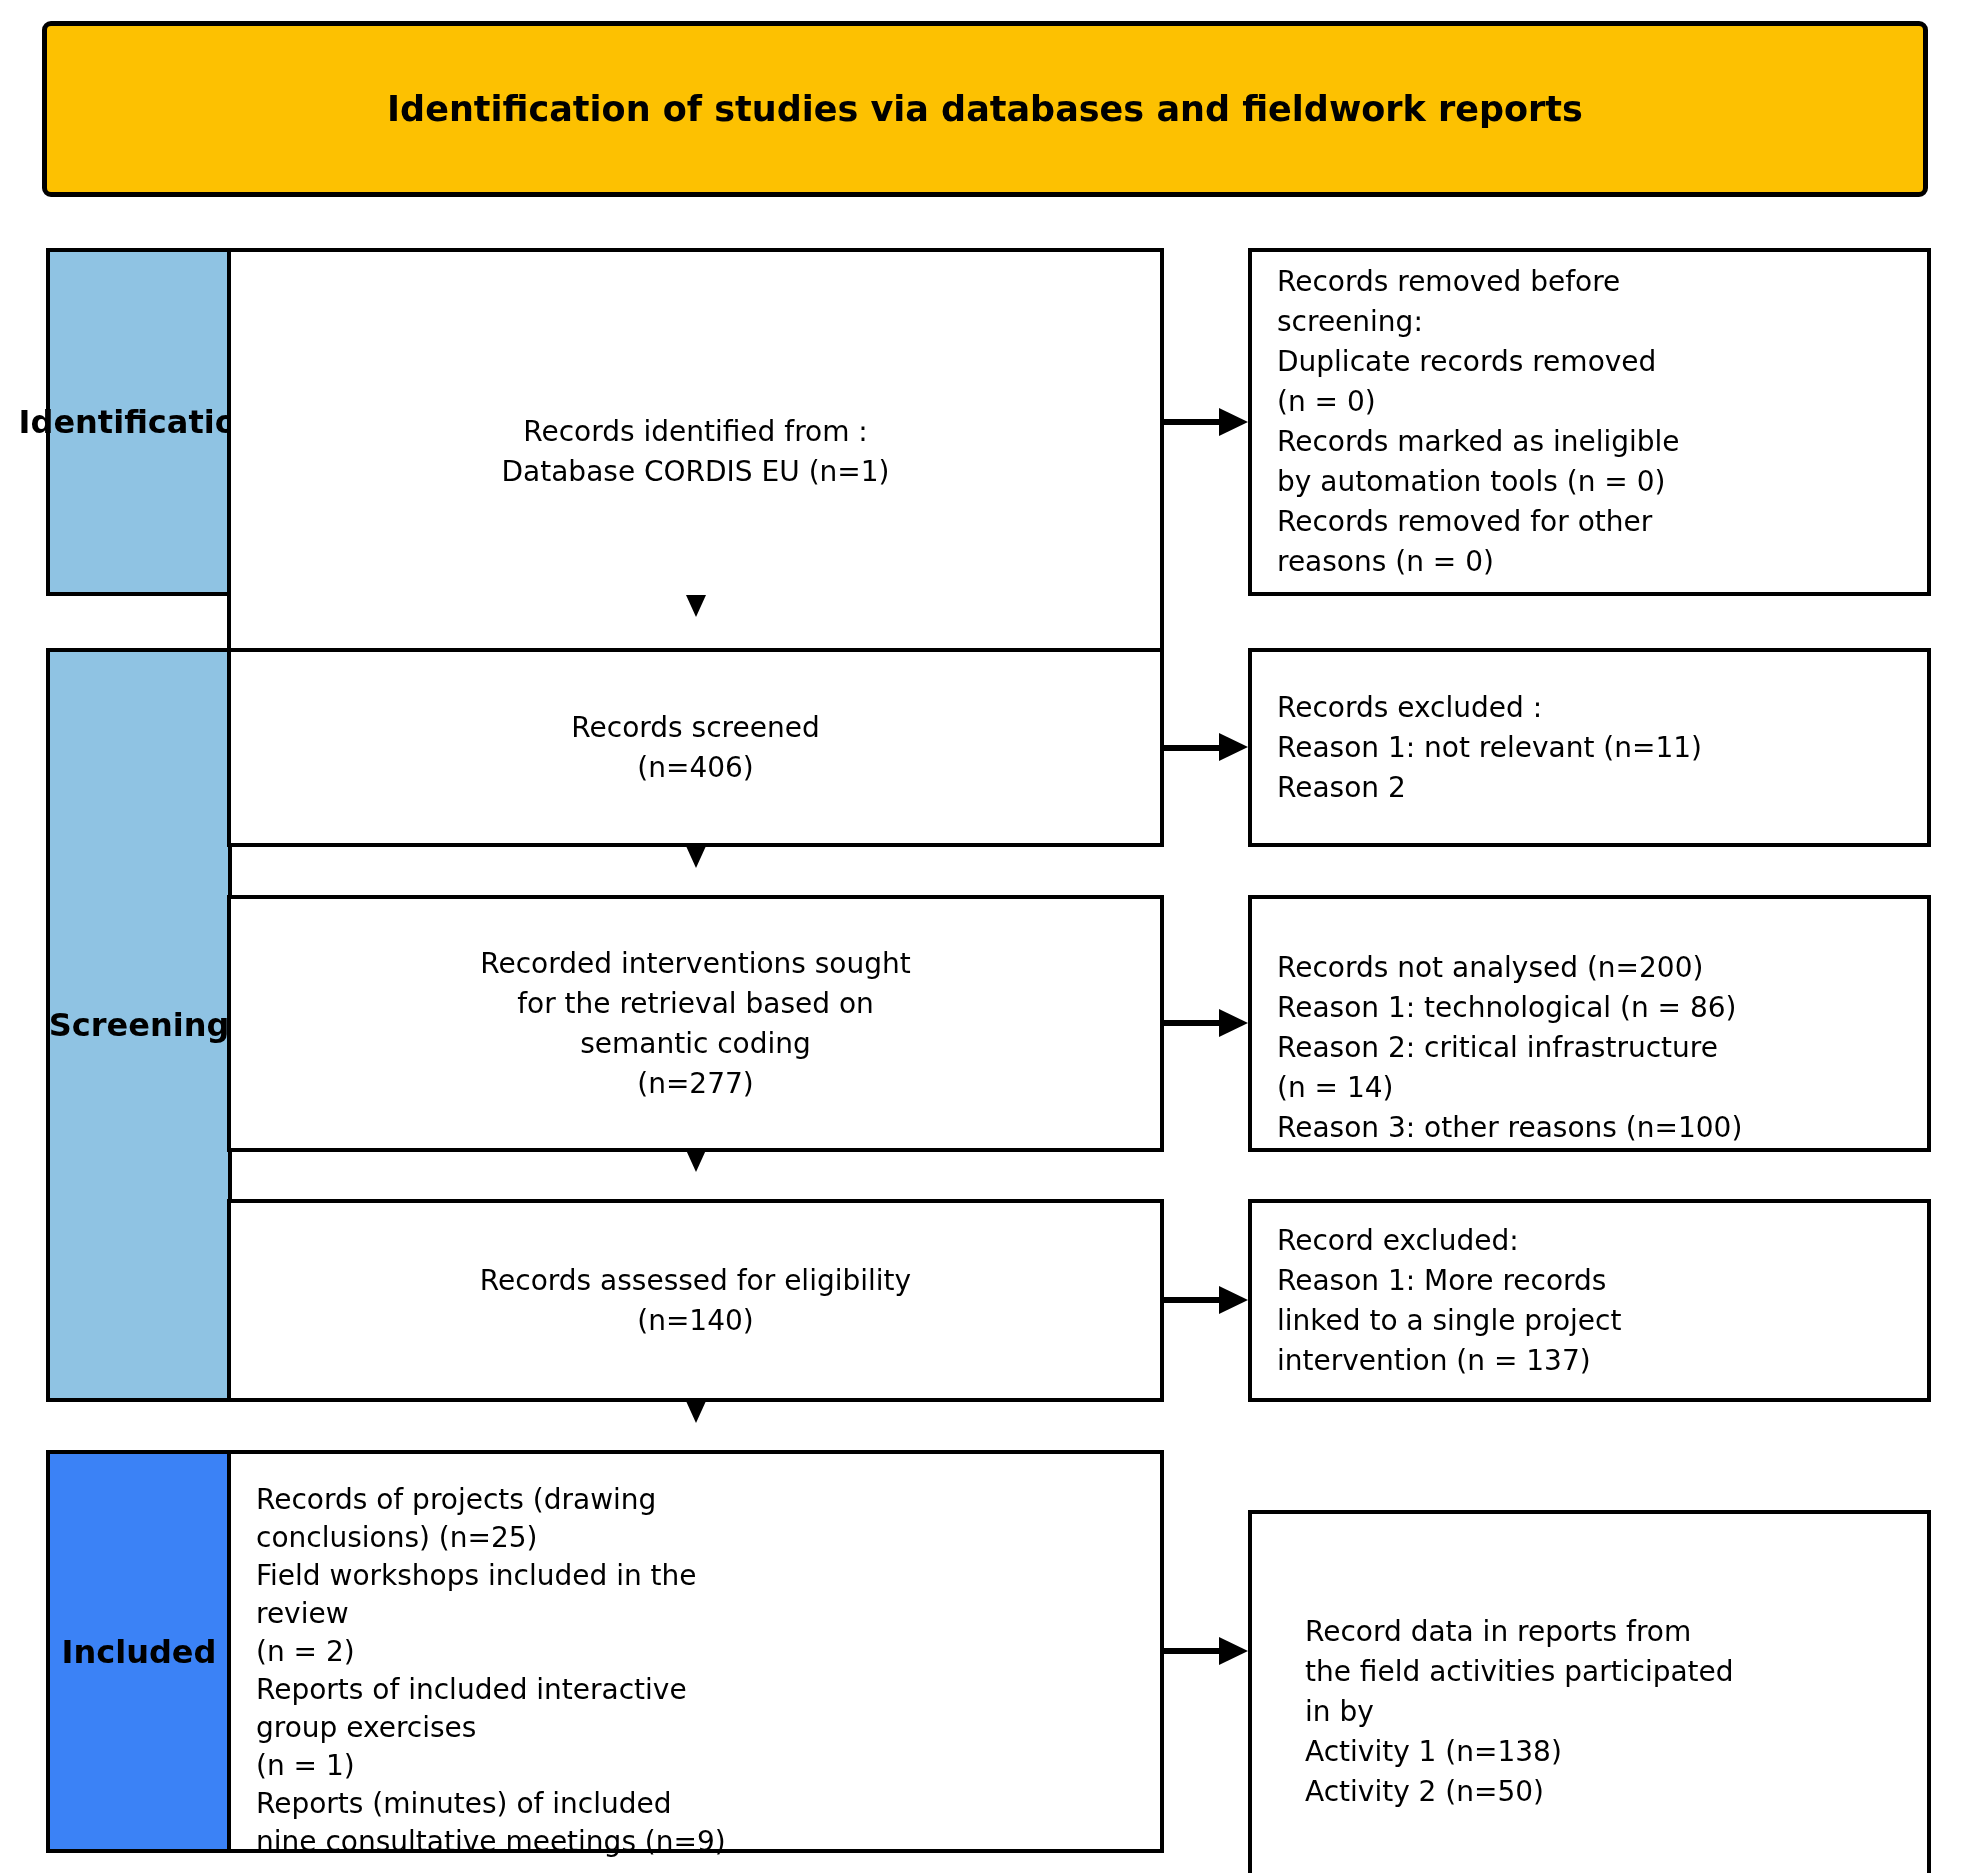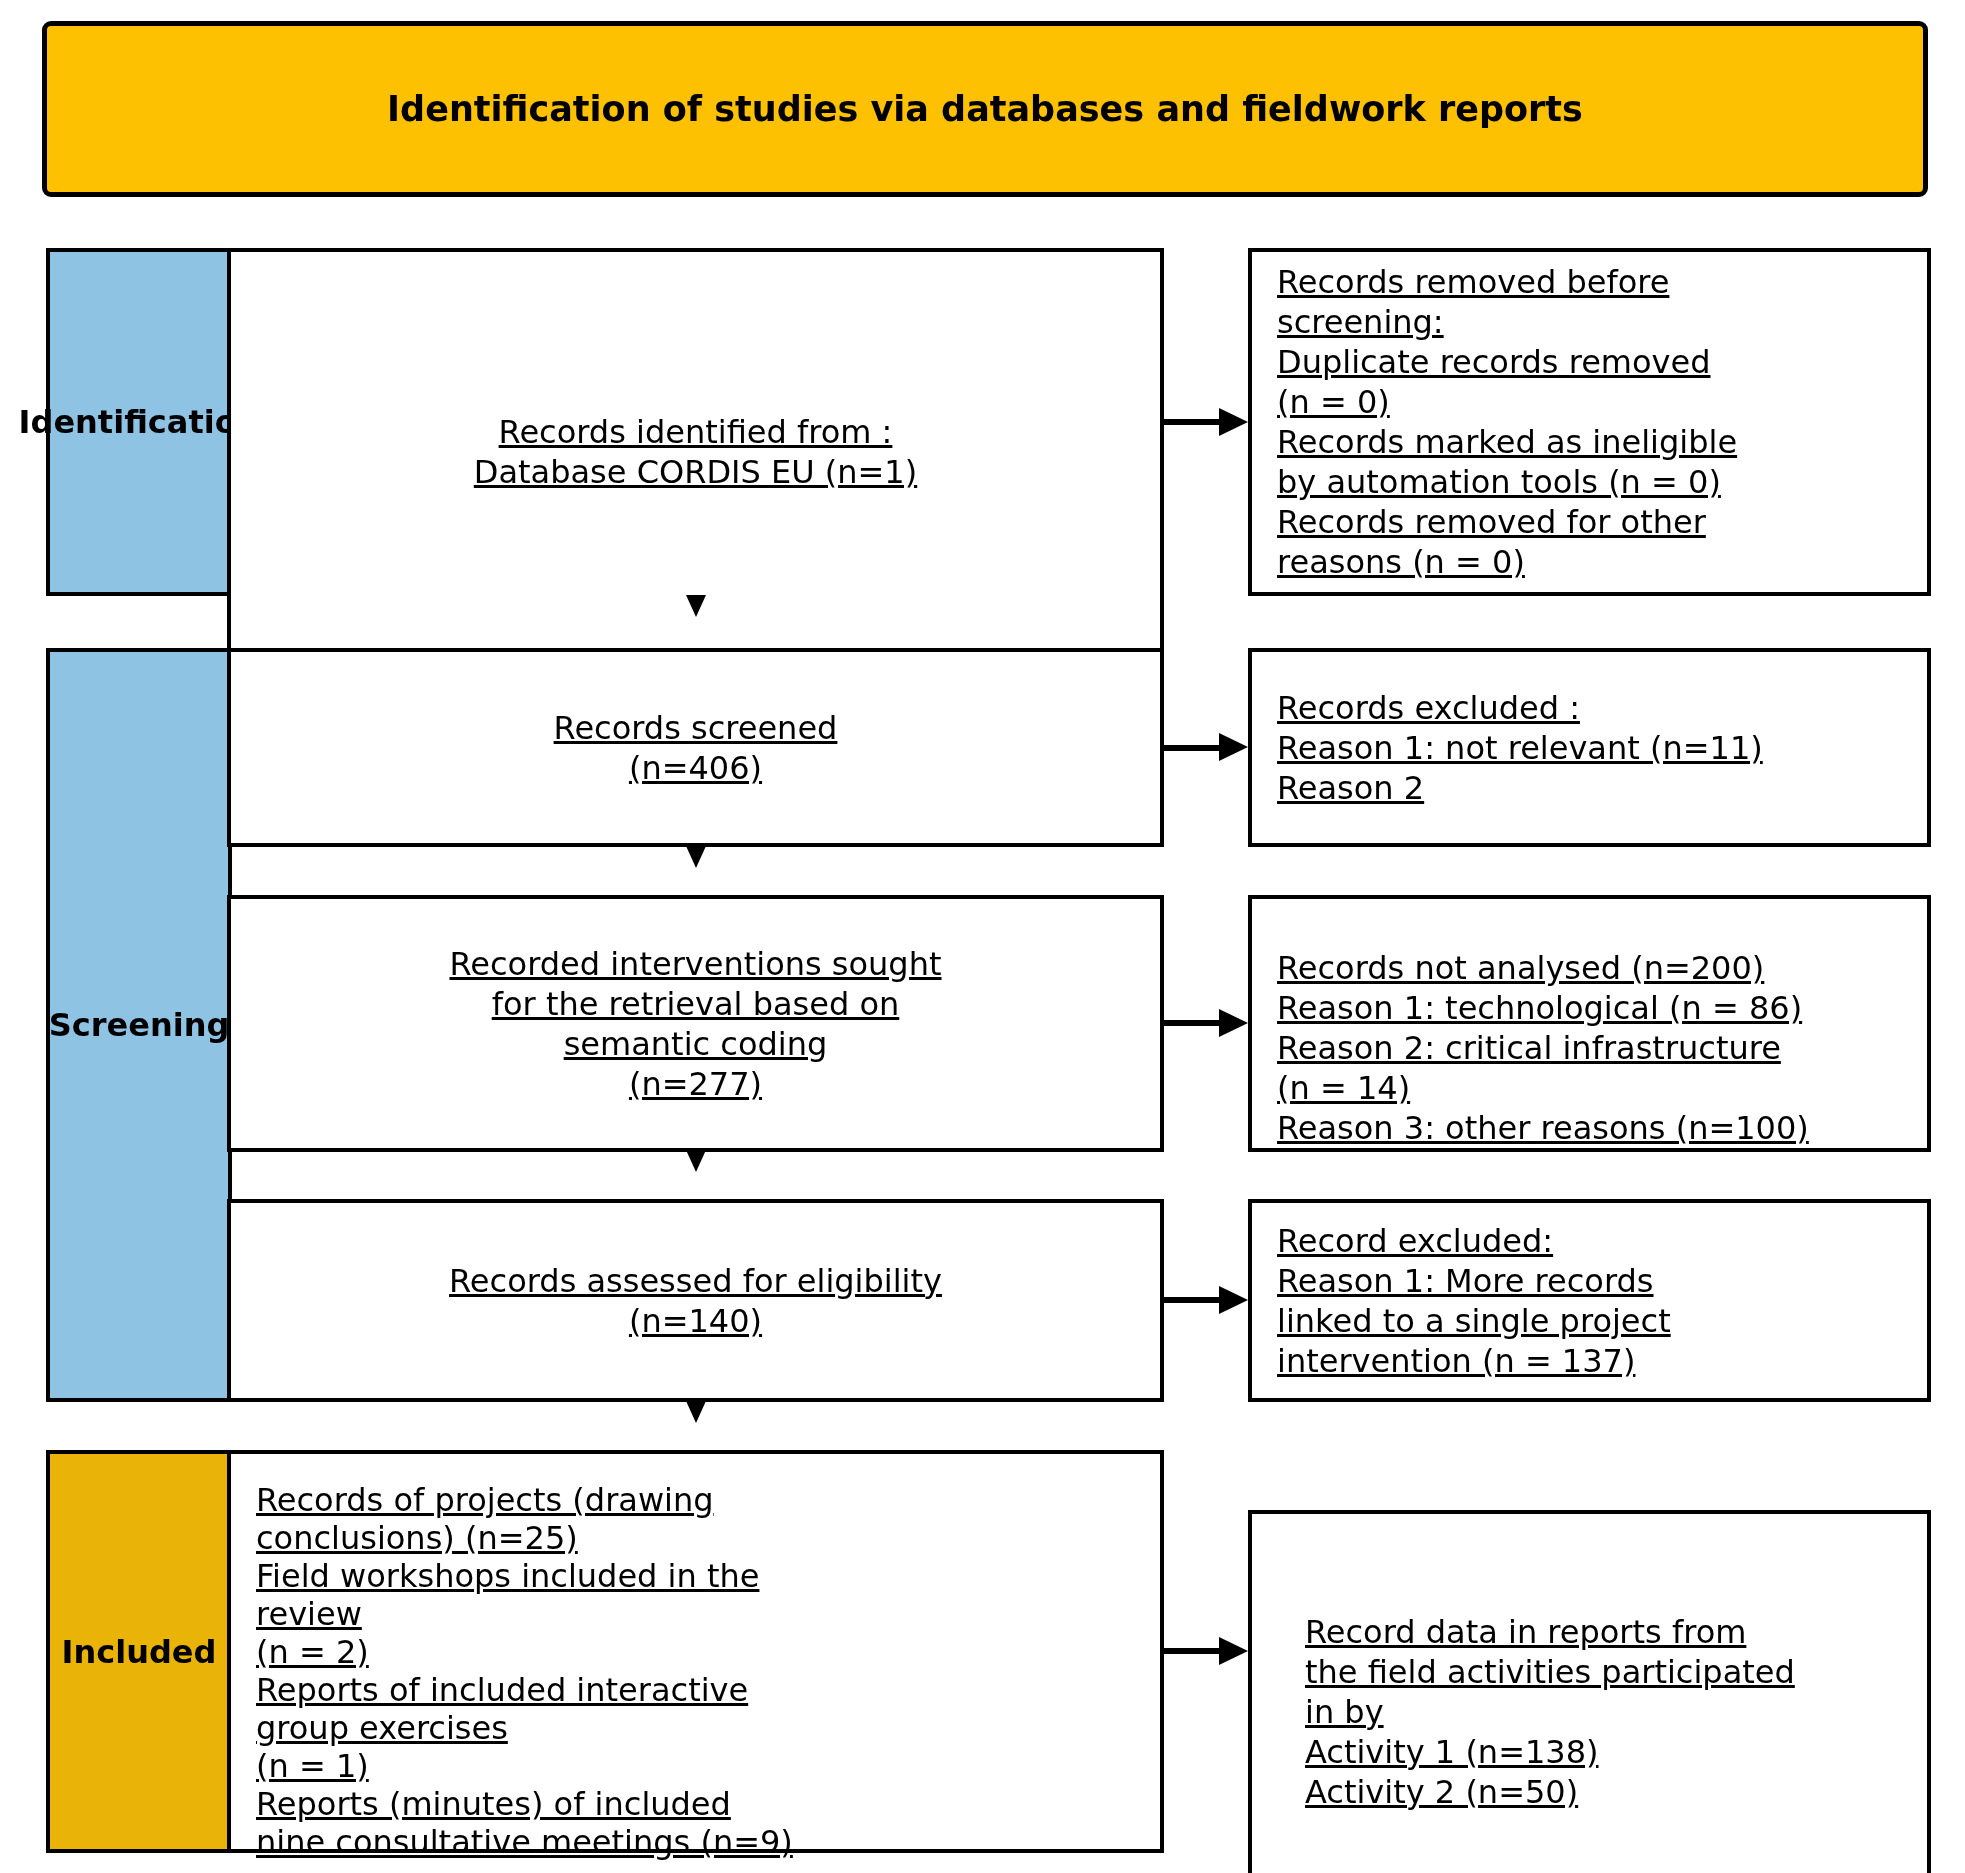--- a/index.html
+++ b/index.html
@@ -52,24 +52,23 @@
     border: 4.3px solid #000;
     box-sizing: border-box;
     background: #ffffff;
     display: flex;
     align-items: center;
     justify-content: center;
   }
   .box.main { left: 227px; width: 937px; }
   .box.side { left: 1248px; width: 683px; justify-content: flex-start; }
   .txt {
-    font-size: 32px;
+    font-size: 28px;
     line-height: 40px;
     white-space: pre-line;
-    text-decoration: underline;
   }
   .txt.center { text-align: center; }
   .txt.left { text-align: left; padding: 0 15px 0 25px; }
   .box.top-left {
     align-items: flex-start;
     justify-content: flex-start;
   }
   .box.top-left .txt {
     line-height: 38px;
     padding: 10px 15px 0 25px;
@@ -107,21 +106,21 @@
   <div class="banner" style="background-color: rgb(253, 193, 1); border-radius: 9px;">
     <div class="banner-title">Identification of studies via databases and fieldwork reports</div>
   </div>
 
   <div class="stage-bar" style="top: 248px; height: 348px; background-color: rgb(143, 195, 227);">
     <span class="stage-label">Identification</span>
   </div>
   <div class="stage-bar" style="top: 648px; height: 754px; background-color: rgb(143, 195, 227);">
     <span class="stage-label">Screening</span>
   </div>
-  <div class="stage-bar" style="top: 1450px; height: 403px; background-color: #eab308;">
+  <div class="stage-bar" style="top: 1450px; height: 403px; background-color: #3b82f6;">
     <span class="stage-label">Included</span>
   </div>
 
   <div class="box main" style="top:248px;height:408px;">
     <div class="txt center">Records identified from :
 Database CORDIS EU (n=1)</div>
   </div>
   <div class="box main" style="top:648px;height:199px;">
     <div class="txt center">Records screened
 (n=406)</div>

